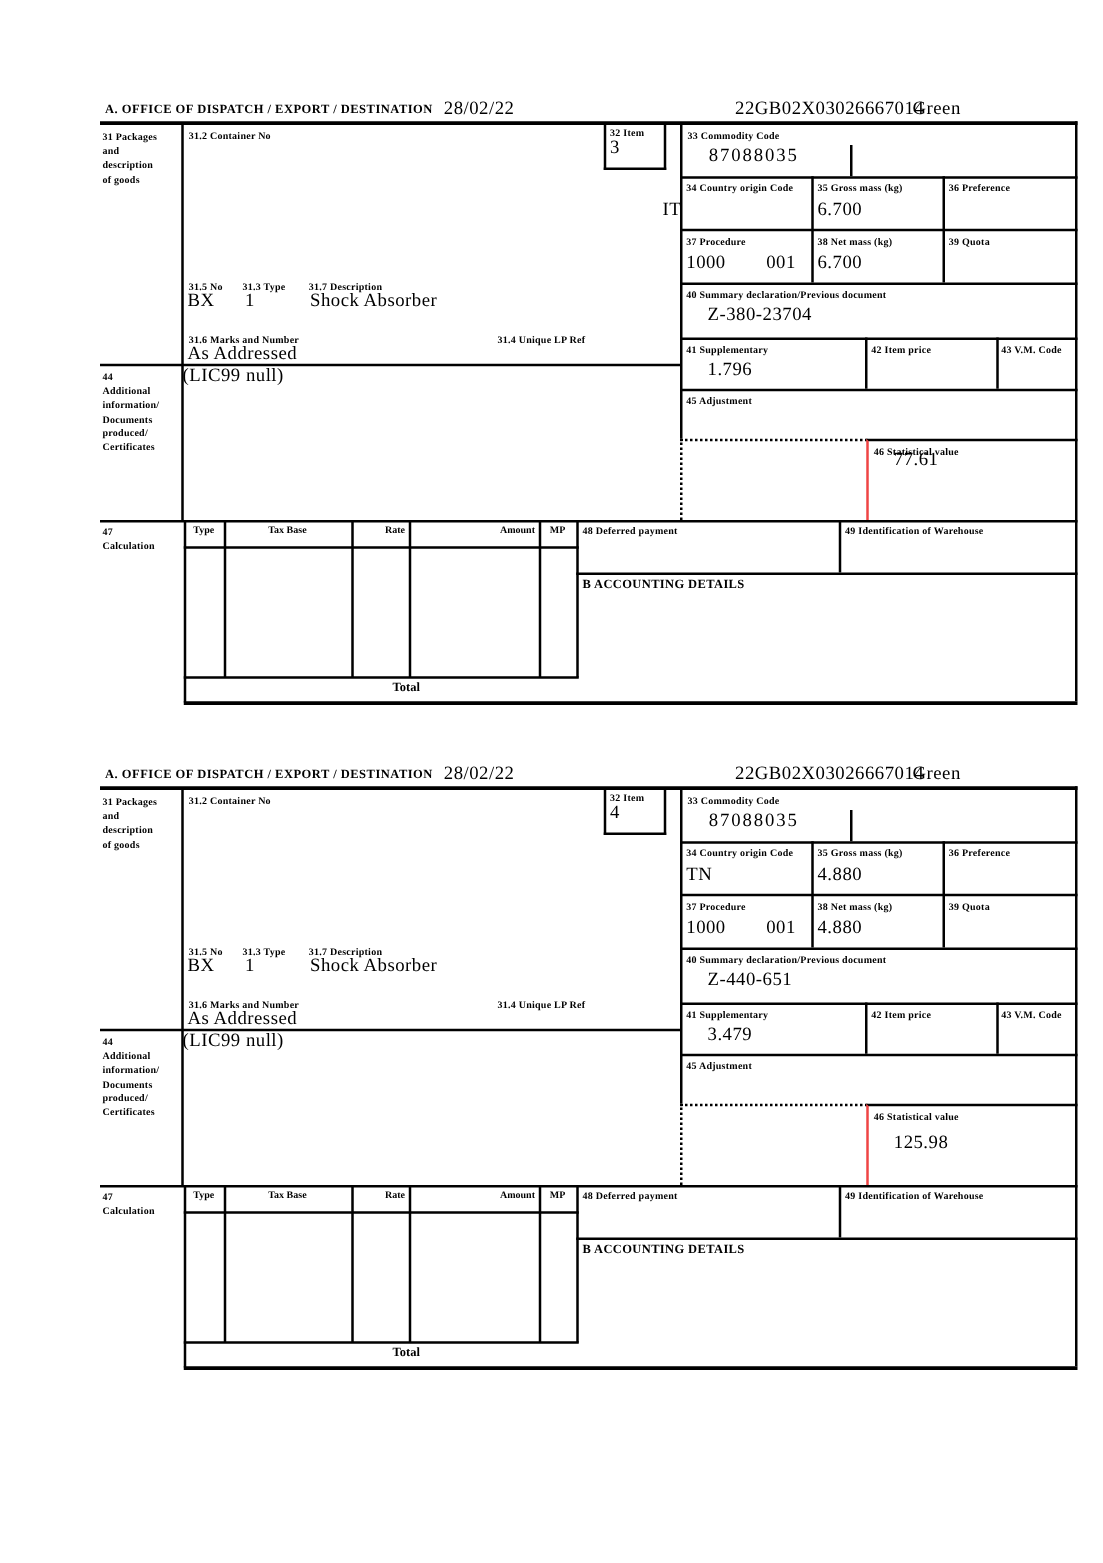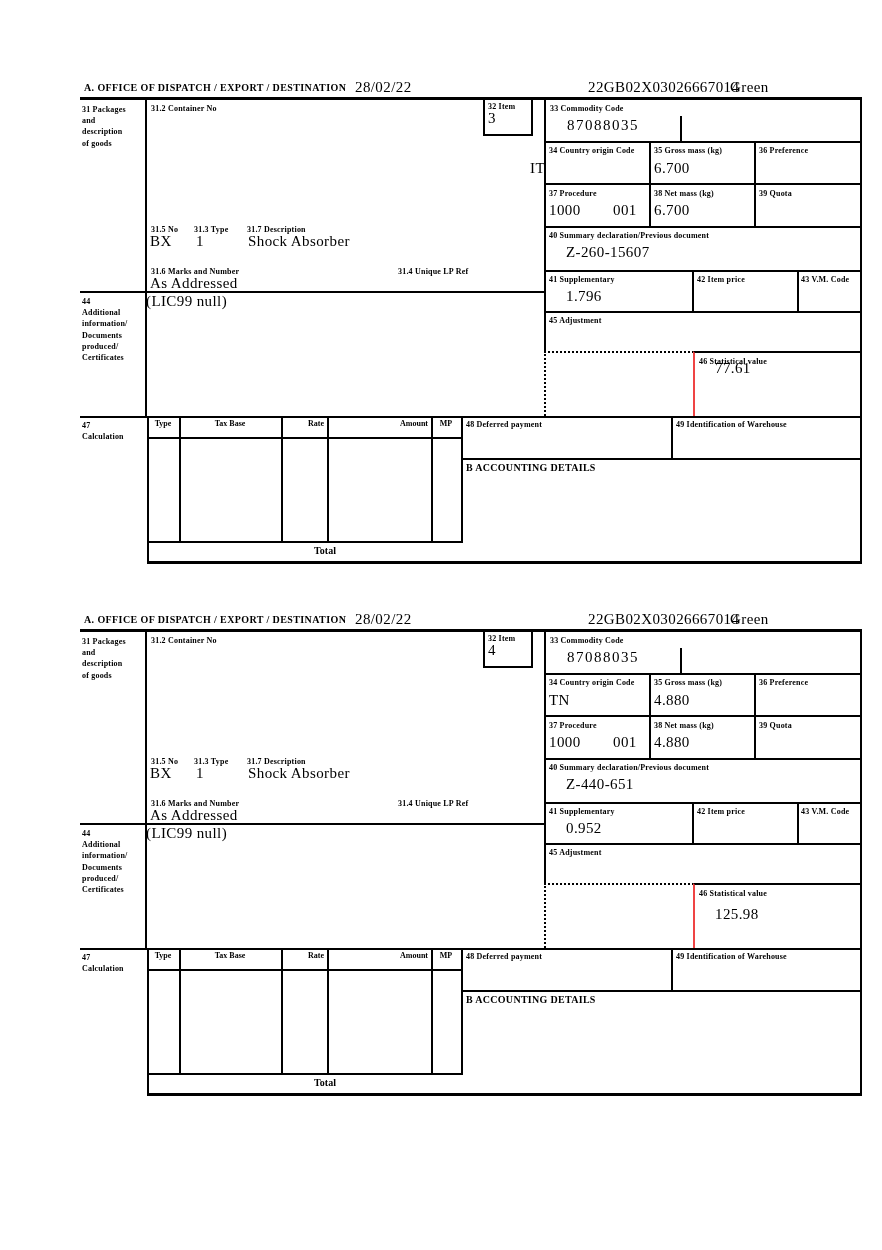--- a/index.html
+++ b/index.html
@@ -99,21 +99,21 @@
   <span class="lbl" style="left:574px;top:45px">35 Gross mass (kg)</span>
   <span class="val" style="left:574px;top:60px">6.700</span>
   <span class="lbl" style="left:679px;top:45px">36 Preference</span>
   <span class="lbl" style="left:469px;top:88px">37 Procedure</span>
   <span class="val" style="left:469px;top:102px">1000</span>
   <span class="val" style="left:533px;top:102px">001</span>
   <span class="lbl" style="left:574px;top:88px">38 Net mass (kg)</span>
   <span class="val" style="left:574px;top:102px">6.700</span>
   <span class="lbl" style="left:679px;top:88px">39 Quota</span>
   <span class="lbl" style="left:469px;top:130px">40 Summary declaration/Previous document</span>
-  <span class="val" style="left:486px;top:144px">Z-260-15607</span>
+  <span class="val" style="left:486px;top:144px">Z-380-23704</span>
   <span class="lbl" style="left:469px;top:174px">41 Supplementary</span>
   <span class="val" style="left:486px;top:188px">1.796</span>
   <span class="lbl" style="left:617px;top:174px">42 Item price</span>
   <span class="lbl" style="left:721px;top:174px">43 V.M. Code</span>
   <span class="lbl" style="left:469px;top:215px">45 Adjustment</span>
   <div class="box46">
     <span class="lbl" style="left:4px;top:3px">46 Statistical value</span>
     <span class="val" style="left:20px;top:7px">77.61</span>
   </div>
 
@@ -200,21 +200,21 @@
   <span class="lbl" style="left:679px;top:45px">36 Preference</span>
   <span class="lbl" style="left:469px;top:88px">37 Procedure</span>
   <span class="val" style="left:469px;top:102px">1000</span>
   <span class="val" style="left:533px;top:102px">001</span>
   <span class="lbl" style="left:574px;top:88px">38 Net mass (kg)</span>
   <span class="val" style="left:574px;top:102px">4.880</span>
   <span class="lbl" style="left:679px;top:88px">39 Quota</span>
   <span class="lbl" style="left:469px;top:130px">40 Summary declaration/Previous document</span>
   <span class="val" style="left:486px;top:144px">Z-440-651</span>
   <span class="lbl" style="left:469px;top:174px">41 Supplementary</span>
-  <span class="val" style="left:486px;top:188px">0.952</span>
+  <span class="val" style="left:486px;top:188px">3.479</span>
   <span class="lbl" style="left:617px;top:174px">42 Item price</span>
   <span class="lbl" style="left:721px;top:174px">43 V.M. Code</span>
   <span class="lbl" style="left:469px;top:215px">45 Adjustment</span>
   <div class="box46">
     <span class="lbl" style="left:4px;top:3px">46 Statistical value</span>
     <span class="val" style="left:20px;top:21px">125.98</span>
   </div>
 
   <span class="ch" style="left:67px;width:32px;text-align:center">Type</span>
   <span class="ch" style="left:99px;width:102px;text-align:center">Tax Base</span>

